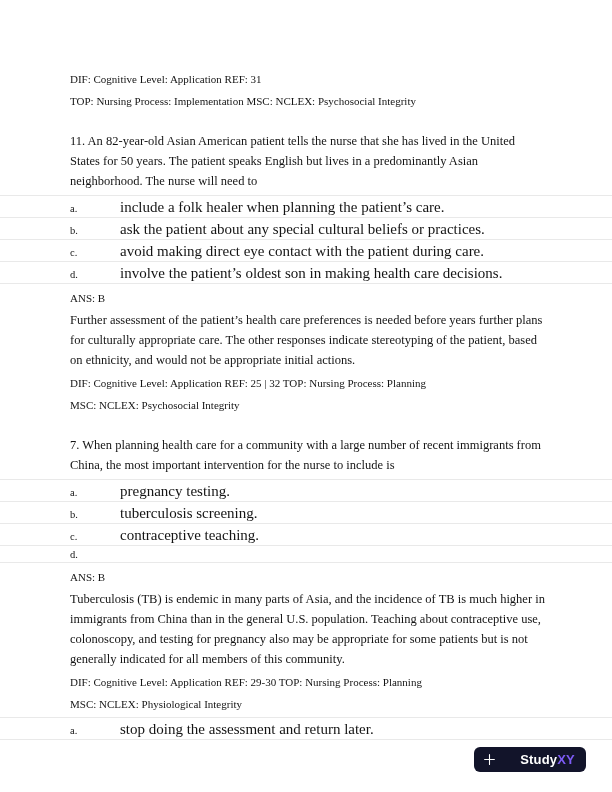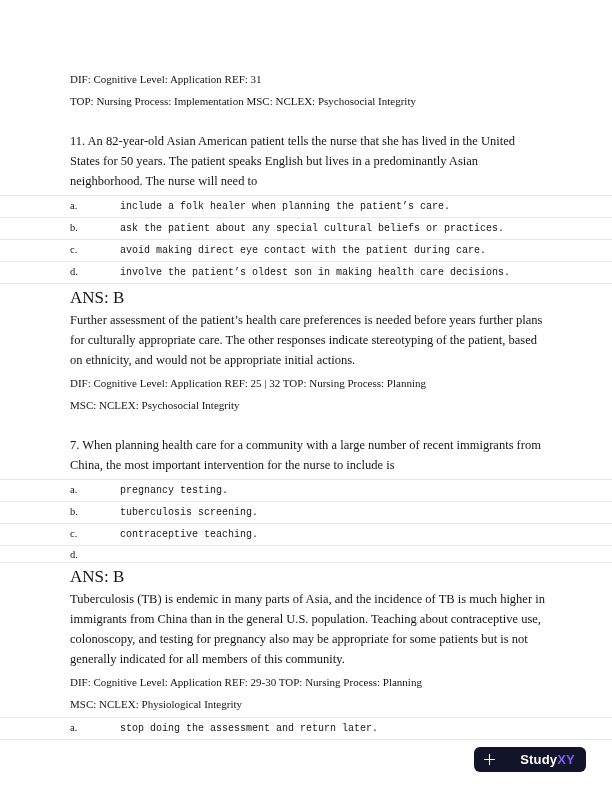--- a/index.html
+++ b/index.html
@@ -33,23 +33,23 @@
     display:flex;
     align-items:baseline;
     padding:2.5px 66px 2.5px 70px;
     border-bottom:1px solid #e9e9e9;
   }
   .letter {
     width:50px;
     flex:0 0 50px;
     font-size:10.5px;
   }
-  .otext { font-size:10px; line-height:16px;font-family:Liberation Mono, monospace; }
+  .otext { font-size:15px; line-height:16px; }
   .ans {
-    font-size:17px;
+    font-size:11px;
     line-height:16px;
     margin:6px 0 4px 0;
   }
   .rationale {
     font-size:12.5px;
     line-height:20px;
     margin-bottom:4px;
   }
   .qsection { margin-top:2px; }
 

